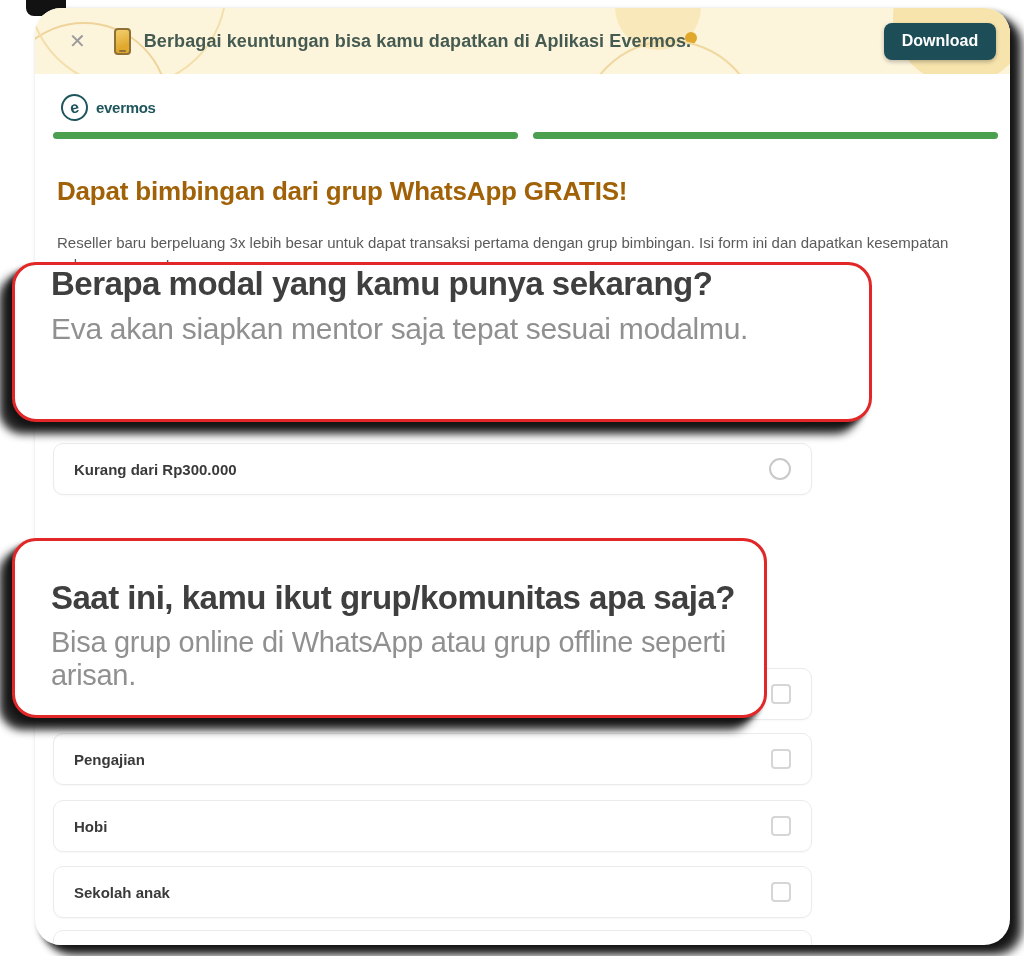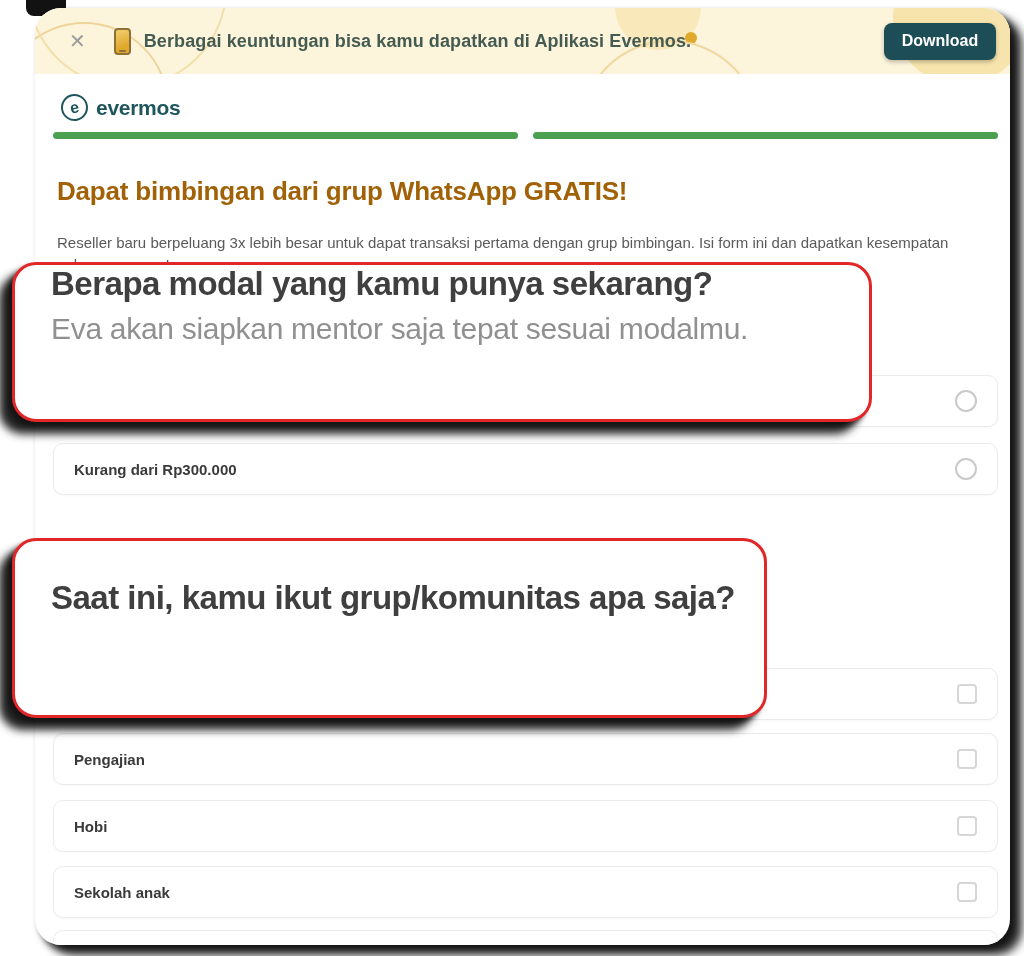--- a/index.html
+++ b/index.html
@@ -24,30 +24,30 @@
 
   .close-x { position: relative; z-index: 2; font-size: 20px; color: #9b9b9b; cursor: pointer; line-height: 1; margin-right: 28px; }
   .phone { position: relative; z-index: 2; width: 17px; height: 27px; border: 2px solid #8f7135; border-radius: 4px; background: linear-gradient(160deg, #f3cf6e 0%, #e0a92e 70%); margin-right: 13px; flex: none; }
   .phone::after { content: ""; position: absolute; left: 3px; bottom: 1px; width: 7px; height: 2px; background: #8f7135; border-radius: 1px; }
   .banner-msg { position: relative; z-index: 2; font-size: 18px; font-weight: 700; color: #455b52; letter-spacing: 0.1px; }
   .dl-btn { position: relative; z-index: 2; margin-left: auto; margin-right: 14px; width: 112px; height: 37px; background: #1d4d57; color: #ffffff; border: none; border-radius: 8px; font-size: 16px; font-weight: 700; font-family: "Liberation Sans", sans-serif; cursor: pointer; box-shadow: 0 2px 4px rgba(0,0,0,0.25); }
 
   
   .logo-row { position: absolute; left: 26px; top: 86px; display: flex; align-items: center; gap: 8px; }
   .logo-circle { width: 27px; height: 27px; border: 2.5px solid #1f555c; border-radius: 50%; display: flex; align-items: center; justify-content: center; font-size: 16px; font-weight: 700; color: #1f555c; transform: rotate(-12deg); }
-  .logo-text { font-size: 21px; font-weight: 700; color: #1f555c; letter-spacing: -0.3px; }
+  .logo-text { font-size: 15px; font-weight: 700; color: #1f555c; letter-spacing: -0.3px; }
 
   .progress { position: absolute; left: 18px; top: 124px; width: 945px; display: flex; gap: 15px; }
   .seg { height: 7px; border-radius: 4px; background: #4aa04e; flex: 1; }
 
   .page-title { position: absolute; left: 22px; top: 168px; font-size: 26px; font-weight: 700; color: #a16207; letter-spacing: -0.2px; }
   .page-desc { position: absolute; left: 22px; top: 224px; width: 910px; font-size: 15px; line-height: 22px; color: #5a5a5a; }
 
   
-  .opt-row { position: absolute; left: 18px; width: 945px; height: 52px; background: #fff; border: 1px solid #ebebeb; border-radius: 10px; display: flex; align-items: center; justify-content: space-between; padding: 0 20px; box-shadow: 0 1px 2px rgba(0,0,0,0.03); cursor: pointer; }
+  .opt-row { position: absolute; left: 18px; width: 759px; height: 52px; background: #fff; border: 1px solid #ebebeb; border-radius: 10px; display: flex; align-items: center; justify-content: space-between; padding: 0 20px; box-shadow: 0 1px 2px rgba(0,0,0,0.03); cursor: pointer; }
   .opt-label { font-size: 15px; font-weight: 700; color: #3a3a3a; }
   .radio { width: 22px; height: 22px; border: 2px solid #c9c9c9; border-radius: 50%; background: #fff; flex: none; }
   .checkbox { width: 20px; height: 20px; border: 2px solid #d6d6d6; border-radius: 4px; background: #fff; flex: none; }
 
   
   .callout { position: absolute; z-index: 5; background: #ffffff; border: 3px solid #e12727; border-radius: 24px; box-shadow: -13px 12px 8px rgba(5,5,5,0.88), -4px 4px 4px rgba(5,5,5,0.5); padding-left: 36px; }
   .callout-1 { left: 12px; top: 262px; width: 860px; height: 160px; }
   .callout-2 { left: 12px; top: 538px; width: 755px; height: 180px; padding-top: 38px; }
   .co-title { font-size: 33px; font-weight: 700; color: #3f3f3f; letter-spacing: -0.5px; }
   .co-sub { margin-top: 9px; font-size: 30px; font-weight: 400; color: #909090; letter-spacing: -0.3px; }
@@ -122,15 +122,16 @@
 
   </div>
 
   <div class="callout callout-1">
     <div class="co-title">Berapa modal yang kamu punya sekarang?</div>
     <div class="co-sub">Eva akan siapkan mentor saja tepat sesuai modalmu.</div>
   </div>
 
   <div class="callout callout-2">
     <div class="co-title">Saat ini, kamu ikut grup/komunitas apa saja?</div>
+    <div class="co-sub">Bisa grup online di WhatsApp atau grup offline seperti arisan.</div>
   </div>
 
 </div>
 
 </body></html>

